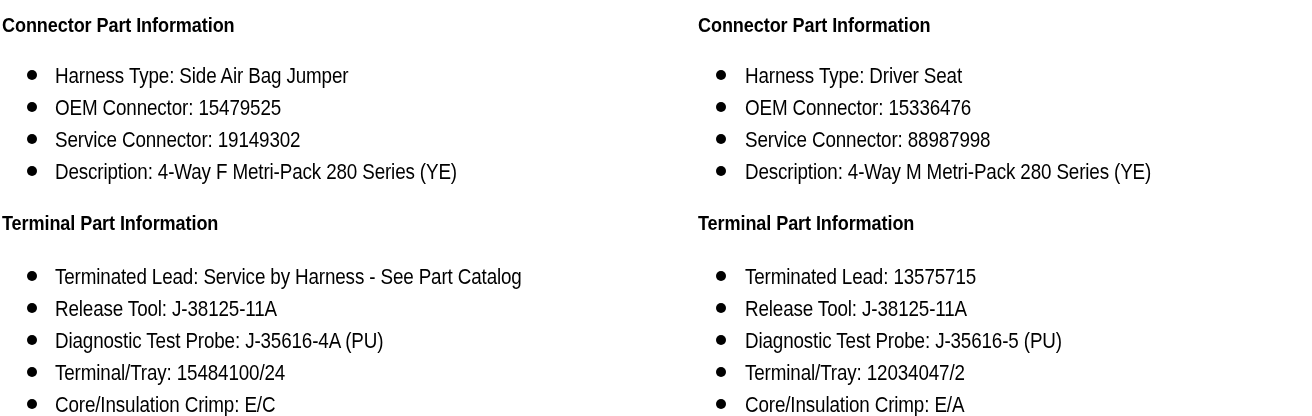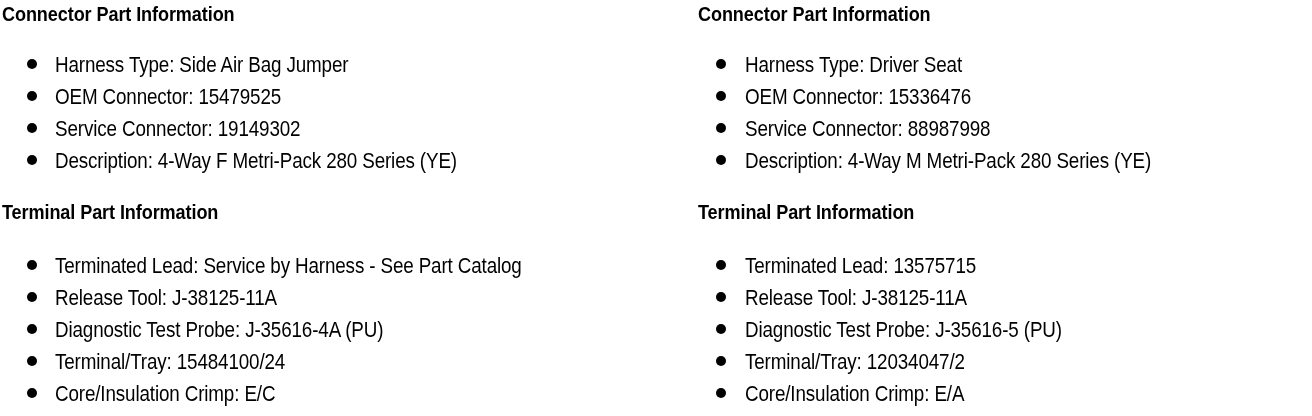--- a/index.html
+++ b/index.html
@@ -16,21 +16,21 @@
     background: #ffffff;
     overflow: hidden;
     font-family: "Liberation Sans", "DejaVu Sans", sans-serif;
     color: #000000;
     -webkit-font-smoothing: none;
   }
 
   
   .column {
     position: absolute;
-    top: 0;
+    top: 11px;
     height: 380px;
   }
   .column.left  { left: 0px;   width: 692px; }
   .column.right { left: 696px; width: 616px; }
 
   
   .section-heading {
     position: absolute;
     margin: 0;
     padding: 0;

